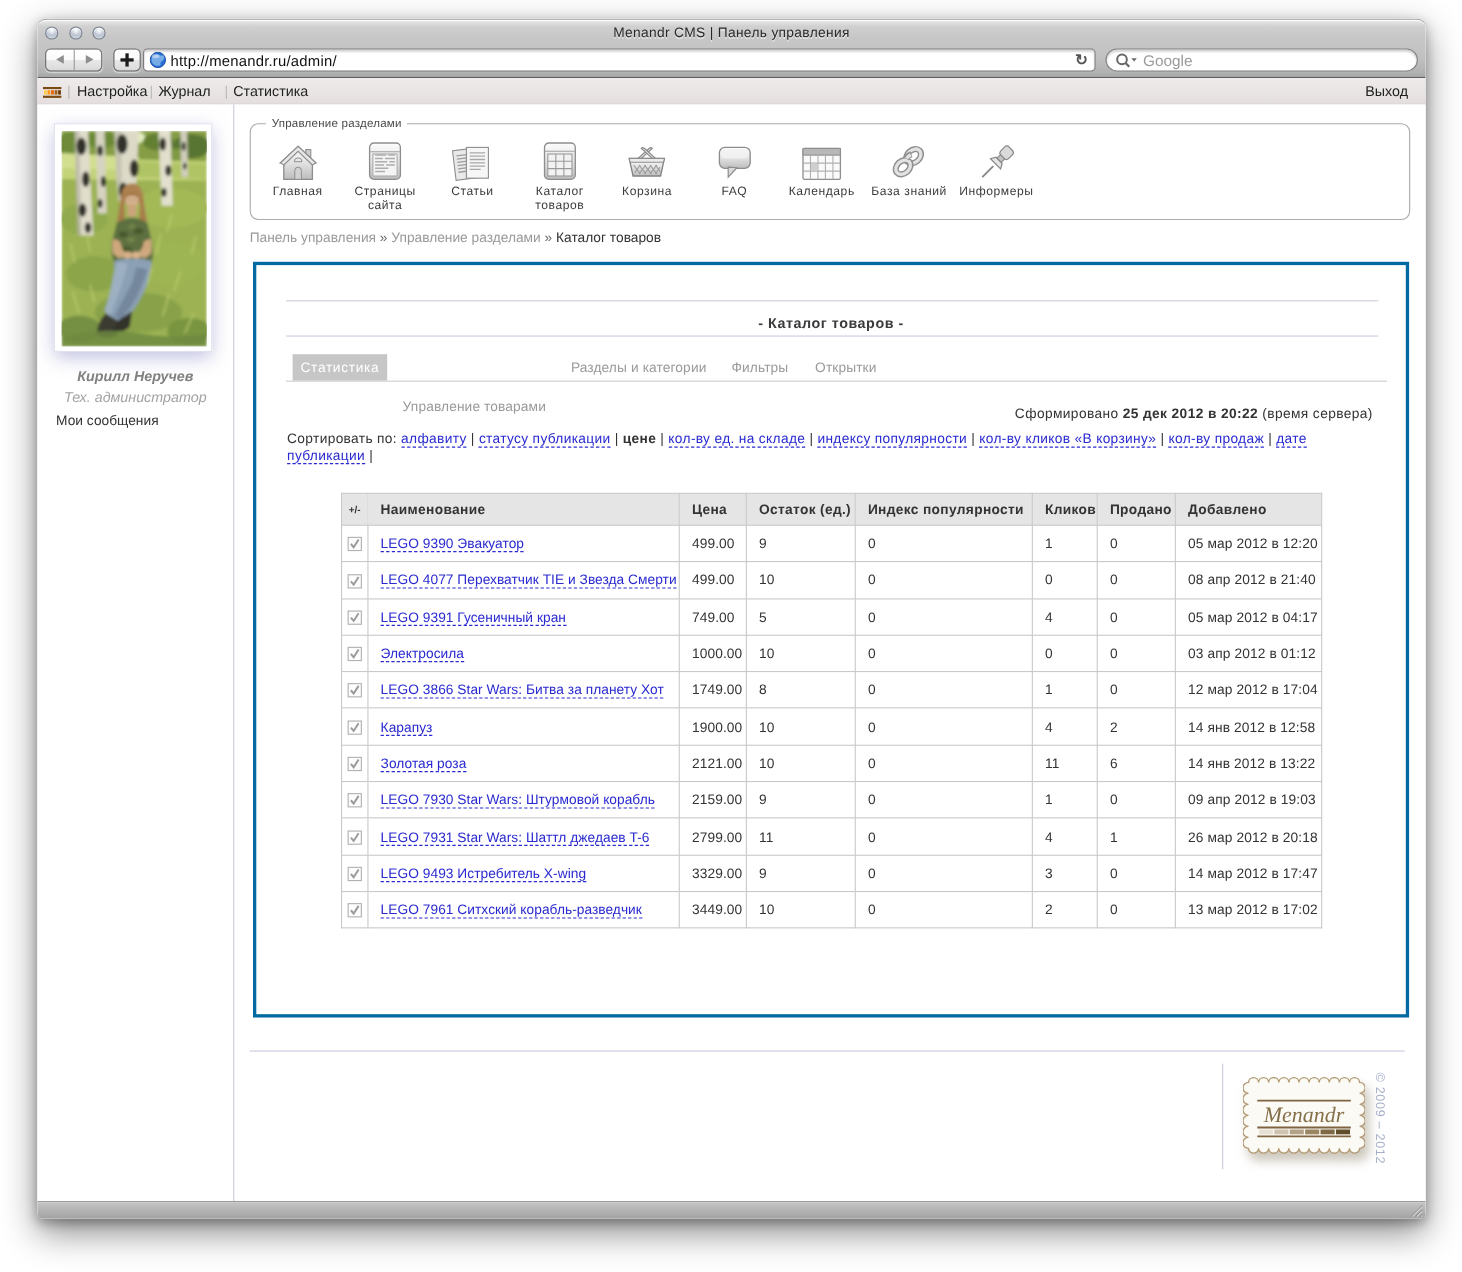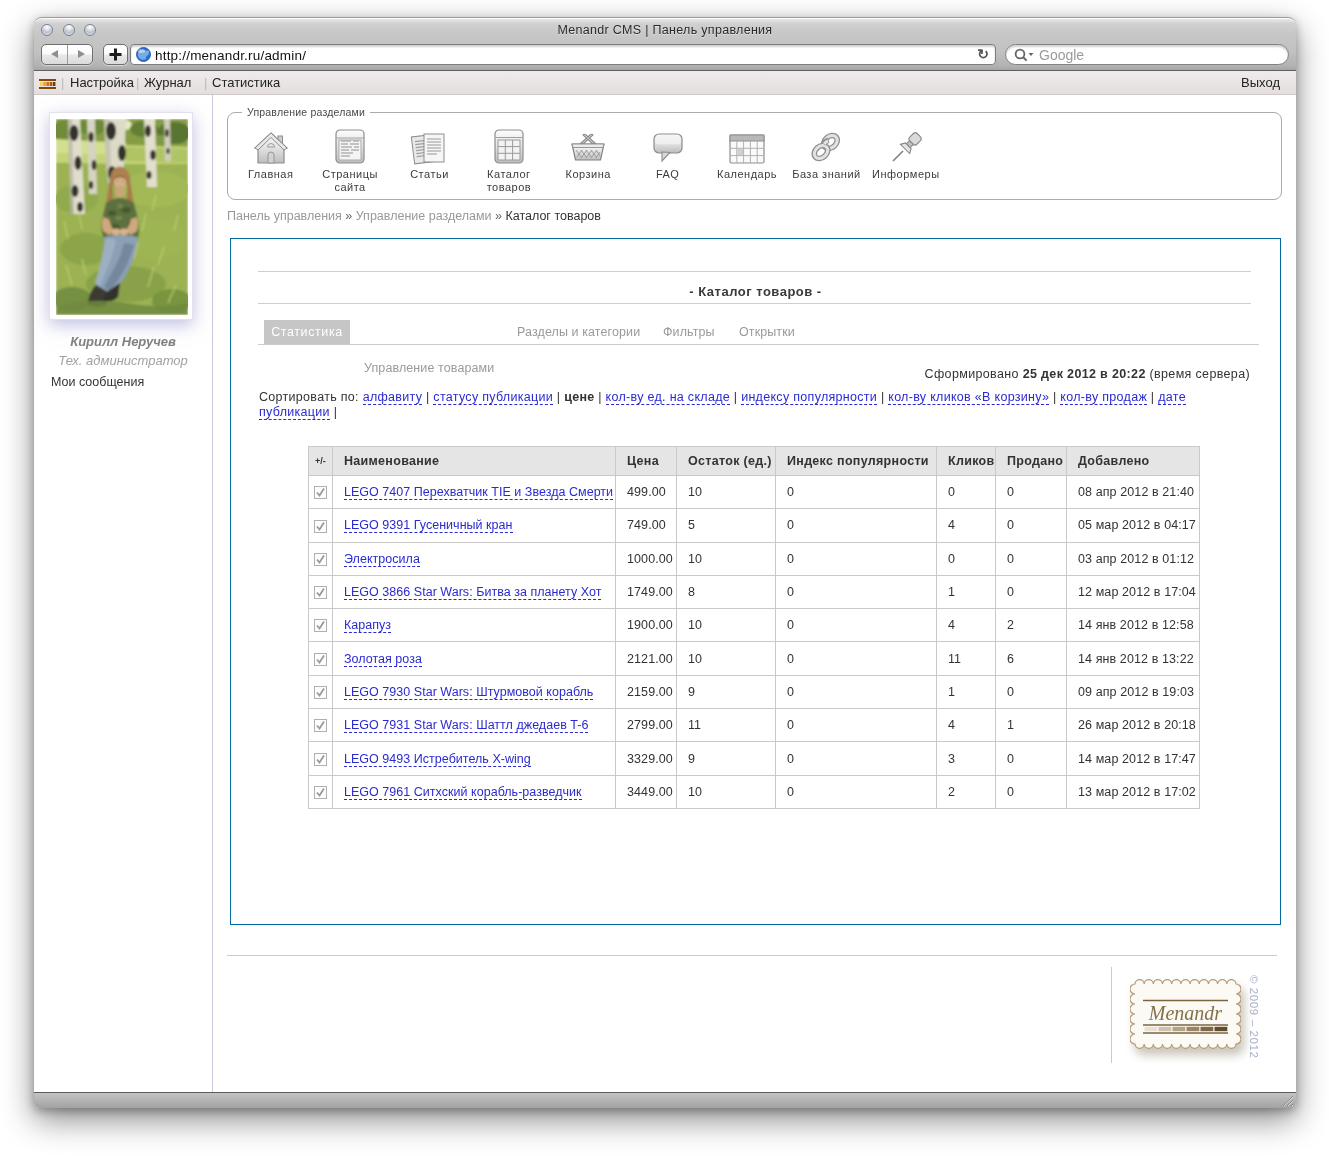--- a/index.html
+++ b/index.html
@@ -75,21 +75,21 @@
   #icons { position:absolute; left:197px; top:33px; width:720px; white-space:nowrap; }
   .ic { display:inline-block; width:79.4px; vertical-align:top; text-align:center;
     font-size:11px; color:#3c3c3c; letter-spacing:0.5px; line-height:13px; }
   .ic .icb { height:37px; display:flex; align-items:flex-end; justify-content:center; margin-bottom:3px; }
   
   #bc { position:absolute; left:193px; top:114px; font-size:12.5px; color:#999;
     letter-spacing:0px; }
   #bc b { color:#333; font-weight:normal; }
   
   #box { position:absolute; left:196px; top:143px; width:1051px; height:687px;
-    border:1px solid #0369a1; }
+    border:3px solid #0369a1; }
   .hr { position:absolute; left:27px; width:993px; height:1px; background:#ccccdd; }
   #boxtitle { position:absolute; left:0; top:45px; width:100%; text-align:center;
     font-size:13px; font-weight:bold; color:#3a3a3a; letter-spacing:0.5px; }
   
   .tab { position:absolute; font-size:12.5px; letter-spacing:0.1px; color:#9a9a9a; }
   #tabact { position:absolute; left:33px; top:81px; width:86px; height:24px;
     background:#c6c6c6; color:#fff; text-align:center; font-size:12.5px;
     letter-spacing:0.6px; line-height:24px; }
   #tabline { position:absolute; left:27px; top:105px; width:1001px; height:1px; background:#cccccc; }
   #formed { position:absolute; right:30px; top:128px; font-size:12.5px; color:#333;
@@ -495,21 +495,33 @@
               <th>Остаток (ед.)</th>
               <th>Индекс популярности</th>
               <th>Кликов</th>
               <th>Продано</th>
               <th>Добавлено</th>
             </tr>
             <tr>
               <td class="c"><span class="cb"><svg width="13" height="13" viewBox="0 0 13 13" style="position:absolute;left:-1px;top:-1px">
                     <path d="M3 6.5 L5.5 9.5 L10 2.5" fill="none" stroke="#9a9a9a" stroke-width="1.8"></path>
                   </svg></span></td>
-              <td><a class="lnk">LEGO 7407 Перехватчик TIE и Звезда Смерти</a></td>
+              <td><a class="lnk">LEGO 9390 Эвакуатор</a></td>
+              <td>499.00</td>
+              <td>9</td>
+              <td>0</td>
+              <td>1</td>
+              <td>0</td>
+              <td>05 мар 2012 в 12:20</td>
+            </tr>
+            <tr>
+              <td class="c"><span class="cb"><svg width="13" height="13" viewBox="0 0 13 13" style="position:absolute;left:-1px;top:-1px">
+                    <path d="M3 6.5 L5.5 9.5 L10 2.5" fill="none" stroke="#9a9a9a" stroke-width="1.8"></path>
+                  </svg></span></td>
+              <td><a class="lnk">LEGO 4077 Перехватчик TIE и Звезда Смерти</a></td>
               <td>499.00</td>
               <td>10</td>
               <td>0</td>
               <td>0</td>
               <td>0</td>
               <td>08 апр 2012 в 21:40</td>
             </tr>
             <tr>
               <td class="c"><span class="cb"><svg width="13" height="13" viewBox="0 0 13 13" style="position:absolute;left:-1px;top:-1px">
                     <path d="M3 6.5 L5.5 9.5 L10 2.5" fill="none" stroke="#9a9a9a" stroke-width="1.8"></path>

